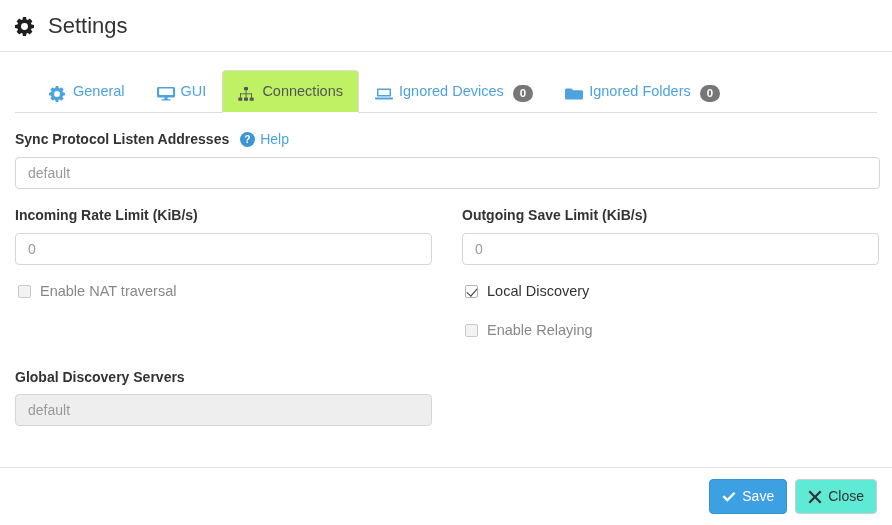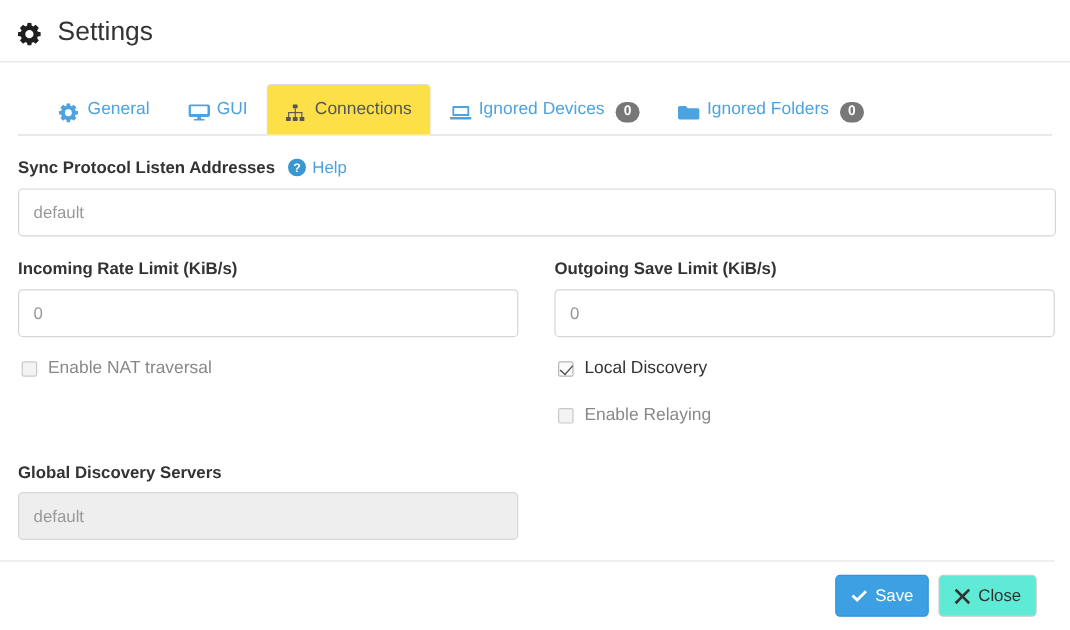--- a/index.html
+++ b/index.html
@@ -25,21 +25,21 @@
     border-bottom: 1px solid #e5e5e5;
     display: flex;
     align-items: center;
     padding: 0 15px;
   }
   .modal-title {
     font-size: 22px;
     font-weight: 400;
     color: #333;
     display: flex;
-    align-items: flex-end;
+    align-items: center;
     line-height: 1;
   }
   .gear-icon {
     display: inline-block;
     width: 19px; height: 19px;
     margin-right: 14px;
     position: relative;
     top: 1px;
   }
   .gear-icon svg { display:block; }
@@ -68,21 +68,21 @@
     font-size: 14.5px;
     color: #4da3e0;
     text-decoration: none;
     line-height: 1.42;
     border: 1px solid transparent;
     border-radius: 4px 4px 0 0;
     white-space: nowrap;
   }
   .nav-tabs li.active a {
     color: #555555;
-    background: #fde047;
+    background: #bef264;
     border: 1px solid #dddddd;
     border-bottom-color: #ffffff;
     cursor: default;
   }
   .tab-icon {
     display:inline-block;
     width: 17px; height: 16px;
     margin-right: 7px;
     flex: 0 0 auto;
     position: relative;
@@ -132,21 +132,21 @@
   .help-icon {
     display:inline-block;
     width: 15px; height: 15px;
     margin-right: 5px;
   }
   .help-icon svg { display:block; }
 
   .form-control {
     display: block;
     width: 100%;
-    height: 40px;
+    height: 32px;
     padding: 6px 12px;
     font-size: 14px;
     line-height: 1.42;
     color: #555;
     background-color: #fff;
     border: 1px solid #d6d6d6;
     border-radius: 4px;
     font-family: "Liberation Sans", sans-serif;
     outline: none;
   }
@@ -197,21 +197,21 @@
     color: #333333;
     line-height: 1.2;
   }
   .cbx-label.muted { color: #888888; }
 
   .checkbox-block { margin-top: 4px; }
 
   
   .modal-footer {
     position: absolute;
-    left: 0; right: 13px; bottom: 0;
+    left: 0; right: 0; bottom: 0;
     height: 58px;
     border-top: 1px solid #e5e5e5;
     display: flex;
     align-items: center;
     justify-content: flex-end;
     padding: 0 15px;
     background: #fff;
   }
   .btn {
     display: inline-flex;

